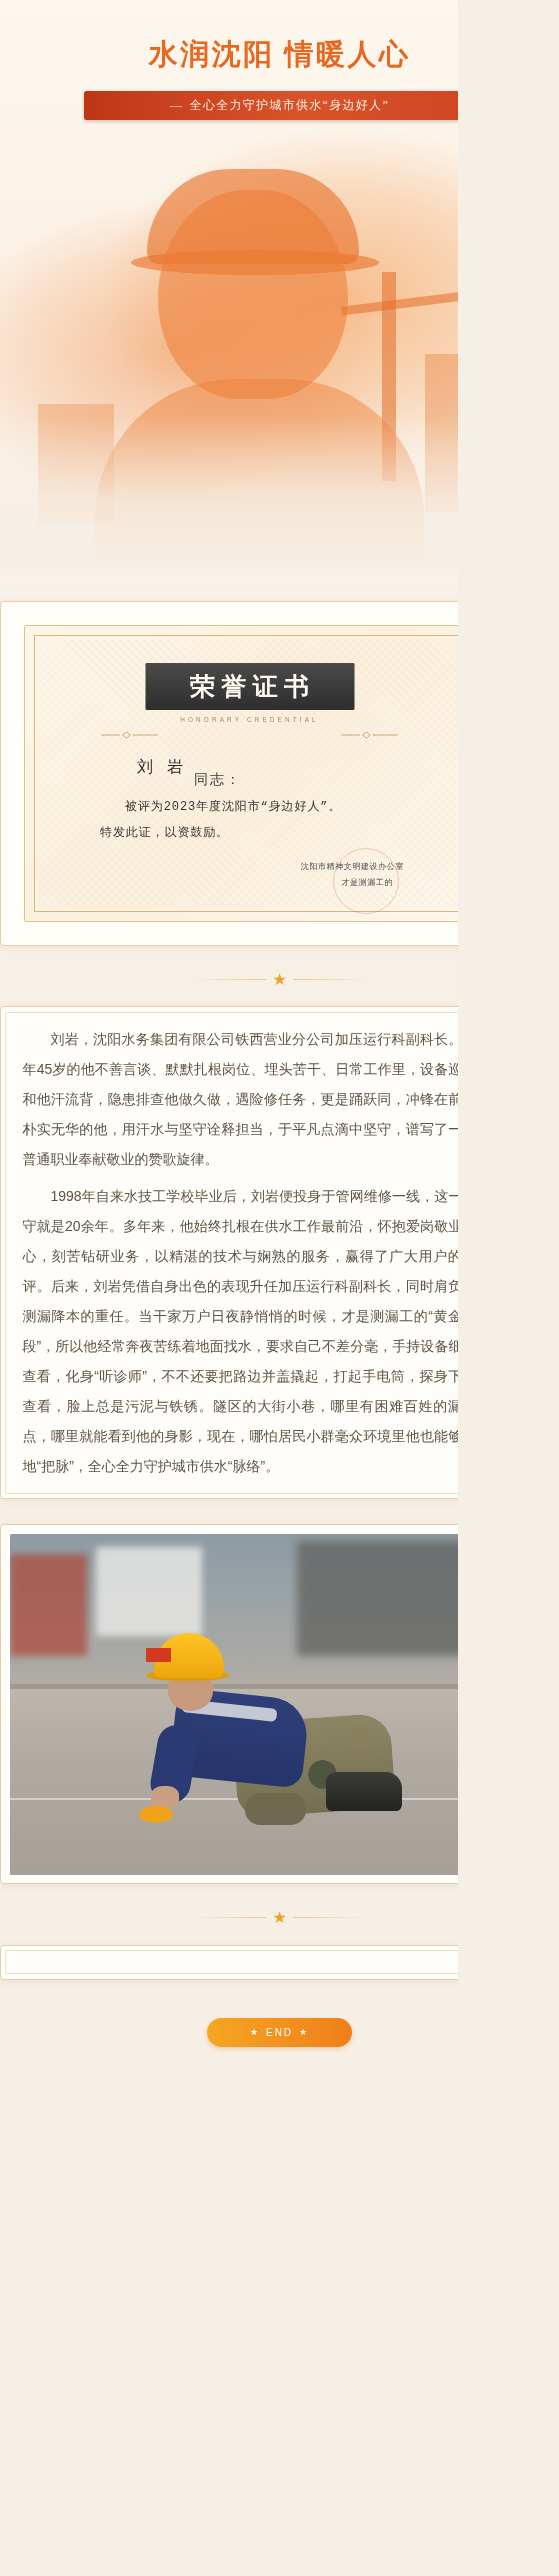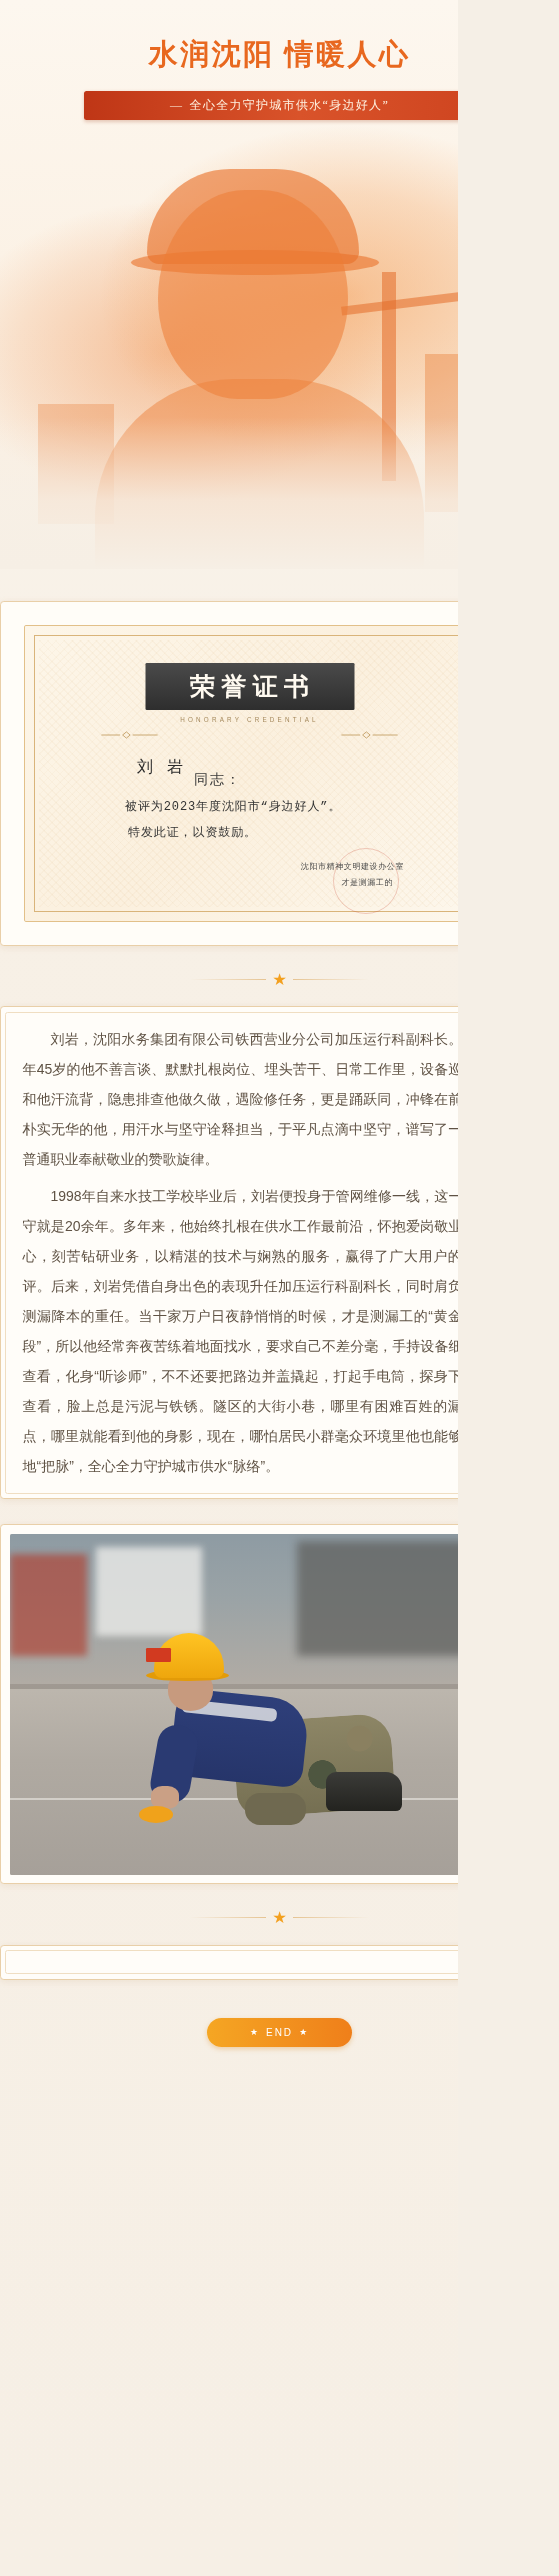--- a/index.html
+++ b/index.html
@@ -272,21 +272,20 @@
     letter-spacing: 0.9px;
     font-family: Liberation Mono, monospace;
   }
   .cert-body2 {
     position: absolute;
     left: 75px; top: 198px;
     font-size: 12px;
     color: #333;
     letter-spacing: 0.9px;
     font-family: "Liberation Serif", serif;
-    margin-left: 28px;
   }
   .cert-issuer {
     position: absolute;
     right: 70px; top: 235px;
     font-size: 8px;
     color: #4a4a4a;
     letter-spacing: 0.6px;
     text-align: left;
   }
   .cert-date {

